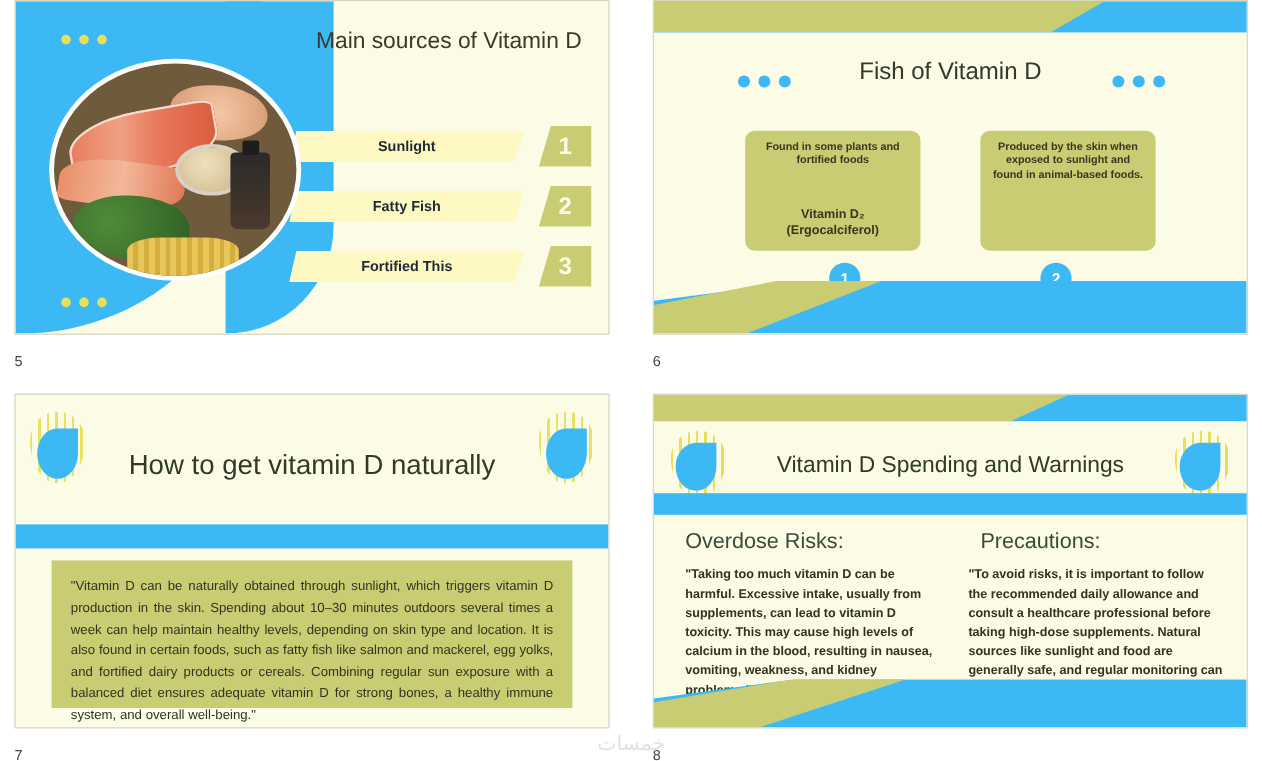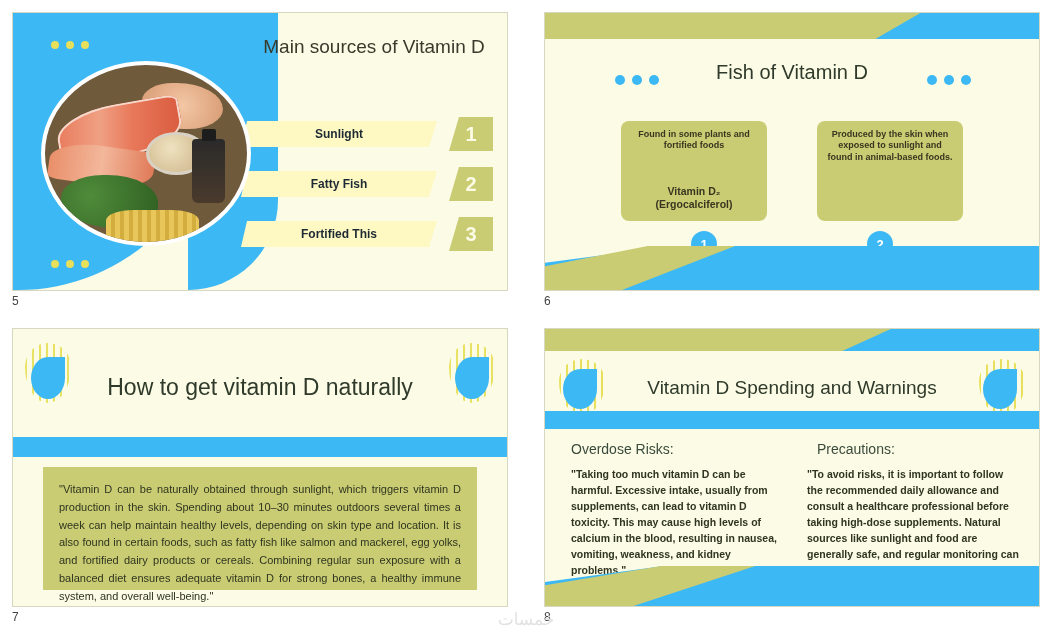--- a/index.html
+++ b/index.html
@@ -6,21 +6,21 @@
   html, body {
     margin: 0; padding: 0;
     width: 1052px; height: 634px;
     background: #ffffff;
     font-family: "Liberation Sans", sans-serif;
     overflow: hidden;
   }
   .deck {
     position: relative;
     width: 1052px; height: 634px;
-    padding: 12px 12px;
+    padding: 0 12px;
   }
   .grid {
     display: grid;
     grid-template-columns: 1fr 1fr;
     grid-template-rows: 1fr 1fr;
     column-gap: 36px;
     row-gap: 22px;
     width: 100%; height: 100%;
   }
   .slide-wrap { position: relative; }
@@ -212,21 +212,21 @@
     background: repeating-linear-gradient(90deg,#e8e05a 0 2px, transparent 2px 7px);
     border-radius: 50% 50% 50% 50% / 40% 40% 60% 60%;
   }
   .s8 .deco .blue { position:absolute; left:4px; top:10px; width:34px; height:40px;
     background:#3cb8f5; border-radius: 50% 0 50% 50%;}
   .s8 .title { position:absolute; top: 48px; left:0; right:0; text-align:center;
     font-size: 19px; color:#2f3a2a; font-weight: normal;}
   .s8 .band { position:absolute; left:0; right:0; top: 82px; height: 18px; background:#3cb8f5;}
   .s8 .cols { position:absolute; top: 112px; left: 26px; right: 20px; display:flex; gap: 24px;}
   .s8 .col { flex: 1; }
-  .s8 .h { font-size: 14px; color:#3a4a3a; margin-bottom: 10px; font-weight: normal;}
+  .s8 .h { font-size: 18px; color:#3a4a3a; margin-bottom: 10px; font-weight: normal;}
   .s8 .h.ind { margin-left: 10px; }
   .s8 .p { font-size: 10.5px; line-height: 1.52; color:#2f3520; font-weight: bold;}
   .s8 .botband { position:absolute; left:0; bottom:0; width:100%; height:40px; background:#3cb8f5;
     clip-path: polygon(0 40%, 24% 0, 100% 0, 100% 100%, 0 100%);}
   .s8 .botolive { position:absolute; left:0; bottom:0; width:56%; height:40px; background:#c9cc72;
     clip-path: polygon(0 100%, 0 48%, 42% 0, 76% 0, 32% 100%);}
 
   .watermark {
     position:absolute; left: 0; right: 0; bottom: 4px;
     text-align: center;

